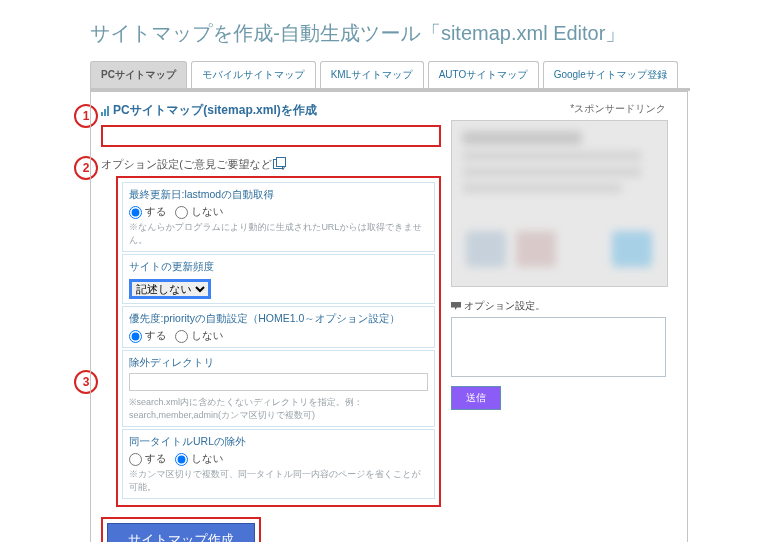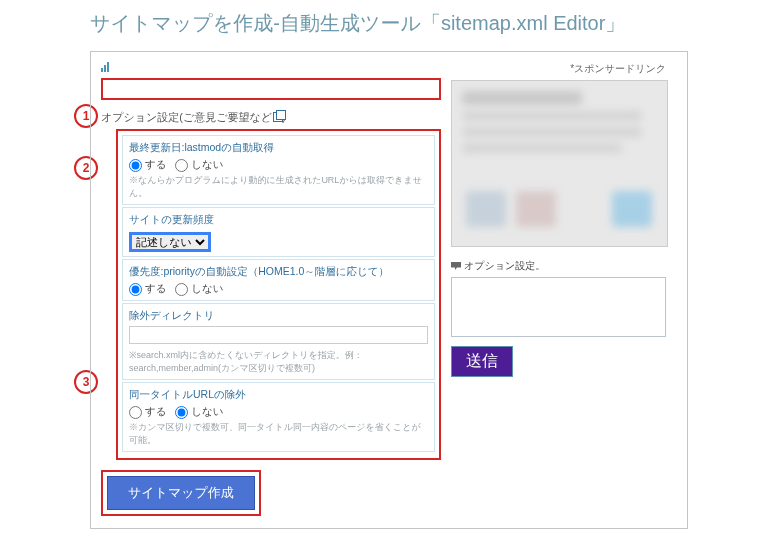--- a/index.html
+++ b/index.html
@@ -8,21 +8,21 @@
     font-family: "Hiragino Kaku Gothic Pro", "Meiryo", sans-serif;
     background: #fff;
     color: #333;
     font-size: 12px;
   }
   .wrap {
     width: 770px;
     height: 542px;
     box-sizing: border-box;
     position: relative;
-    padding: 10px 0 0 0;
+    padding: 20px 0 0 0;
   }
   .page-title {
     font-size: 20px;
     color: #6e99aa;
     font-weight: 500;
     margin: 0 0 14px 90px;
   }
   .tabs {
     display: flex;
     margin: 0 0 0 90px;
@@ -216,24 +216,24 @@
   }
   .feedback-ta {
     width: 100%;
     height: 60px;
     box-sizing: border-box;
     border: 1px solid #b9c4cc;
     resize: none;
     margin-bottom: 6px;
   }
   .send-btn {
-    background: #4c1d95;
+    background: #8b5cf6;
     color: #fff;
     border: 1px solid #5e93b0;
-    font-size: 16px;
+    font-size: 10px;
     padding: 4px 14px;
     cursor: pointer;
   }
 
   .link-icon {
     display:inline-block;
     width:8px;height:8px;
     border:1px solid #2f6e9d;
     position:relative;
     top:1px;left:1px;
@@ -251,31 +251,39 @@
 <body>
 
 <div class="wrap">
 
   <h1 class="page-title">サイトマップを作成-自動生成ツール「sitemap.xml Editor」</h1>
 
   <div class="step-badge" style="left:74px; top:104px;">1</div>
   <div class="step-badge" style="left:74px; top:156px;">2</div>
   <div class="step-badge" style="left:74px; top:370px;">3</div>
 
+  <div class="tabs">
+    <div class="tab active">PCサイトマップ</div>
+    <div class="tab">モバイルサイトマップ</div>
+    <div class="tab">KMLサイトマップ</div>
+    <div class="tab">AUTOサイトマップ</div>
+    <div class="tab">Googleサイトマップ登録</div>
+  </div>
 
   <div class="panel">
     <div class="columns">
       <div class="left-col">
 
         <div class="section-title">
           <span class="bars">
             <span style="height:4px"></span>
               <span style="height:7px"></span>
               <span style="height:10px"></span>
           </span>
+          <span>PCサイトマップ(sitemap.xml)を作成</span>
         </div>
 
         <div class="redbox url-input-wrap">
           <input type="text" value="" style="">
         </div>
 
         <div class="options-heading">
           <span>オプション設定(ご意見ご要望など</span><a href="#"><span class="link-icon"></span></a><span>)</span>
         </div>
 
@@ -291,21 +299,21 @@
           </div>
 
           <div class="opt-block">
             <div class="opt-title">サイトの更新頻度</div>
             <select class="opt-select">
               <option>記述しない</option>
             </select>
           </div>
 
           <div class="opt-block">
-            <div class="opt-title">優先度:priorityの自動設定（HOME1.0～階層に応じて）</div>
+            <div class="opt-title">優先度:priorityの自動設定（HOME1.0～オプション設定）</div>
             <div class="opt-row">
               <label><input type="radio" name="pr" checked="" style=""> <span>する</span></label>
               <label><input type="radio" name="pr" style=""> <span>しない</span></label>
             </div>
           </div>
 
           <div class="opt-block">
             <div class="opt-title">除外ディレクトリ</div>
             <input class="opt-text" type="text" value="" style="">
             <div class="opt-note">※search.xml内に含めたくないディレクトリを指定。例：search,member,admin(カンマ区切りで複数可)</div>

